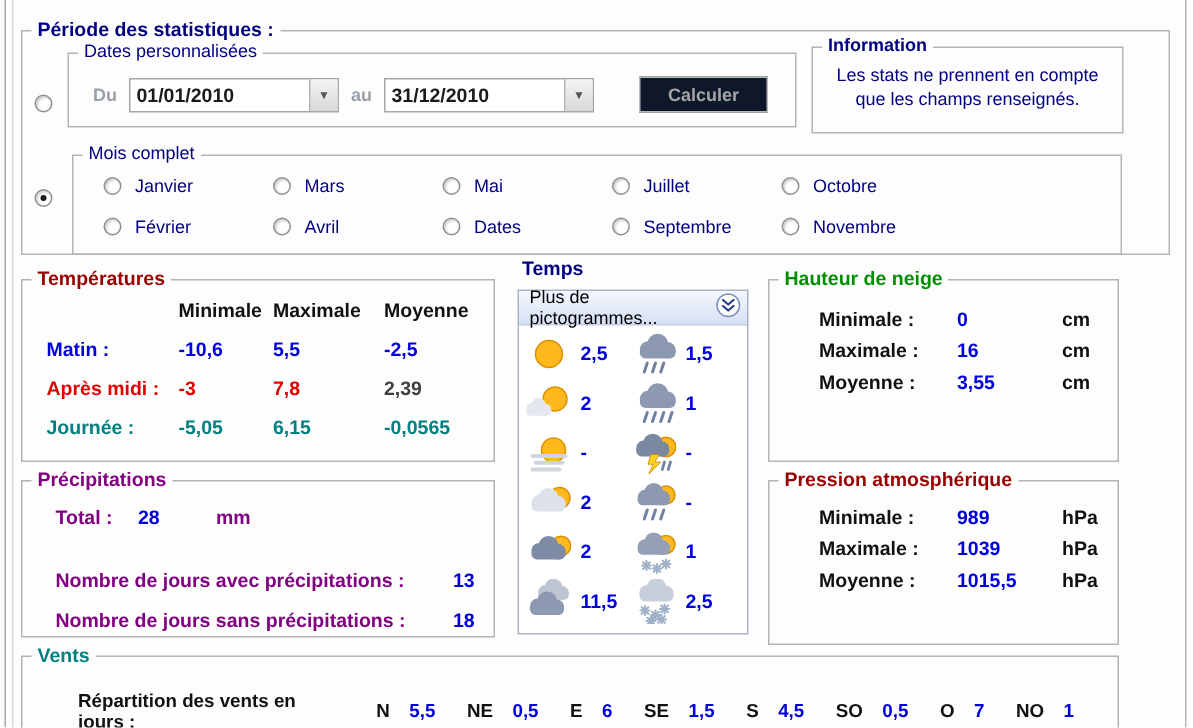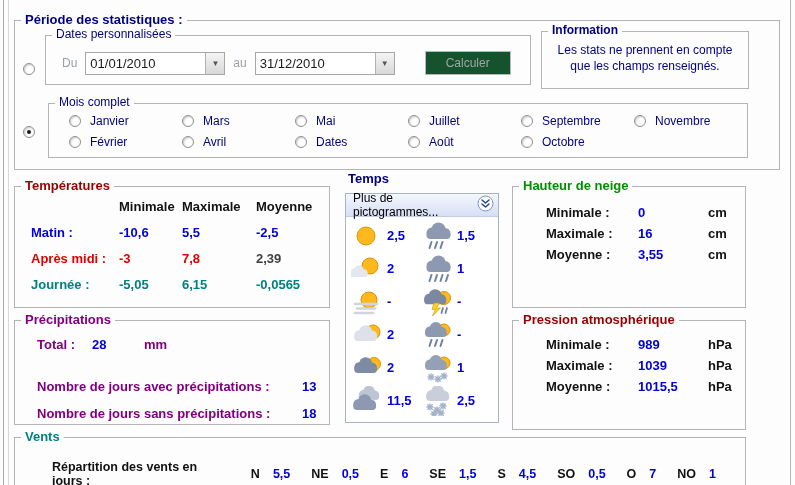--- a/index.html
+++ b/index.html
@@ -21,32 +21,32 @@
     border:1px solid #8f8f8f; box-shadow:inset 1px 1px 2px rgba(0,0,0,.22);
     position:relative; flex:none; }
   .radio.checked::after{ content:''; position:absolute; inset:3px; border-radius:50%; background:#1a1a1a; }
 
   
   #periode { left:14px; top:20px; width:766px; height:150px; }
   #periode .gb-title { color:#000080; }
   #dates-box { position:absolute; left:30px; top:14px; width:486px; height:50px; border:1px solid #b4b4b4; }
   #dates-box .gb-title { color:#000080; }
   #radio-dates { position:absolute; left:8px; top:42px; }
-  #dates-inner { position:absolute; left:0; top:0; right:0; bottom:0; display:flex; align-items:center; padding:6px 0 0 16px; }
+  #dates-inner { position:absolute; left:0; top:0; right:0; bottom:0; display:flex; align-items:center; padding:6px 0 0 16px;font-weight:bold; }
   .dis { color:#9aa0a8; font-size:12px; }
   .combo { display:flex; width:140px; height:23px; border:1px solid #a6a6a6; background:#fff; margin:0 8px; }
   .combo .cval { flex:1; font-size:13px; padding:3px 0 0 4px; color:#1a1a1a; overflow:hidden; white-space:nowrap; }
   .combo .cbtn { width:19px; background:linear-gradient(#f4f4f4,#d8d8d8); border-left:1px solid #b2b2b2;
     display:flex; align-items:center; justify-content:center; font-size:8px; color:#555; }
-  #calculer-btn { width:86px; height:24px; margin-left:22px; background:#14532d; border:1px solid #b9b9b9;
+  #calculer-btn { width:86px; height:24px; margin-left:22px; background:#0f172a; border:1px solid #b9b9b9;
     color:#a5a5a5; font-size:12px; display:flex; align-items:center; justify-content:center; }
   #info-box { position:absolute; left:526px; top:10px; width:208px; height:58px; border:1px solid #b4b4b4; }
   #info-box .gb-title { color:#000080; font-size:12px; }
   #info-text { padding:11px 12px 0; font-size:12px; color:#000080; text-align:center; line-height:1.3; }
-  #mois-box { position:absolute; left:33px; top:82px; width:700px; height:55px; border:1px solid #b4b4b4; }
+  #mois-box { position:absolute; left:33px; top:82px; width:700px; height:67px; border:1px solid #b4b4b4; }
   #mois-box .gb-title { color:#000080; }
   #radio-mois { position:absolute; left:8px; top:105px; }
   #months { position:absolute; left:0; top:0; right:0; bottom:0; display:grid;
     grid-template-columns:repeat(6,113px); grid-template-rows:repeat(2,1fr);
     grid-auto-flow:column; padding:6px 0 4px 20px; align-items:center; }
   .month-item { display:flex; align-items:center; gap:7px; font-size:12px; color:#000080; cursor:default; }
   .month-label { padding:0 2px; }
   .focus-dotted { outline:1px dotted #333; }
 
   
@@ -154,24 +154,20 @@
           <span class="radio"></span>
           <span class="month-label">Mai</span>
         </div>
         <div class="month-item">
           <span class="radio"></span>
           <span class="month-label">Dates</span>
         </div>
         <div class="month-item">
           <span class="radio"></span>
           <span class="month-label">Juillet</span>
-        </div>
-        <div class="month-item">
-          <span class="radio"></span>
-          <span class="month-label">Août</span>
         </div>
         <div class="month-item">
           <span class="radio"></span>
           <span class="month-label">Septembre</span>
         </div>
         <div class="month-item">
           <span class="radio"></span>
           <span class="month-label">Octobre</span>
         </div>
         <div class="month-item">

